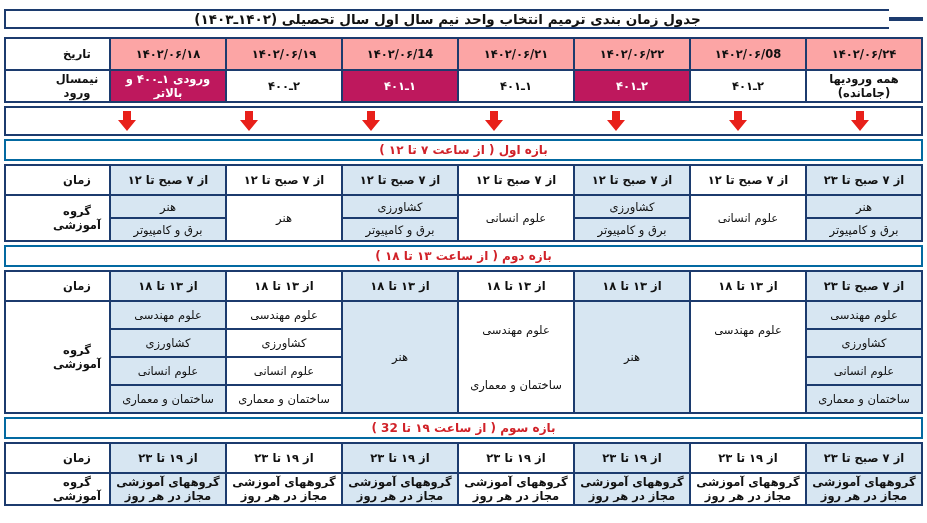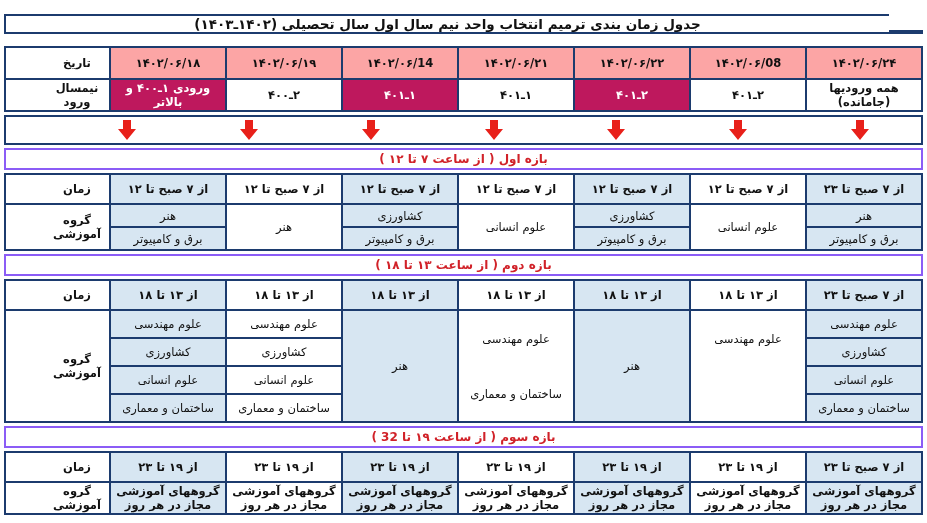--- a/index.html
+++ b/index.html
@@ -1,20 +1,20 @@
 <!DOCTYPE html>
 <html dir="rtl" lang="fa"><head>
 <meta charset="utf-8">
 <style>
   html,body{margin:0;padding:0;background:#ffffff;}
   body{font-family:"DejaVu Sans","Liberation Sans",sans-serif;}
   #page{position:relative;width:927px;height:523px;background:#fff;box-sizing:border-box;}
 
   
-  .title-row{display:flex;align-items:flex-end;height:31px;margin:3px 4px 12px 4px;}
+  .title-row{display:flex;align-items:center;height:31px;margin:3px 4px 3px 4px;}
   .title-green{width:34px;background:#76b043;border:2px solid #1c3b6e;box-sizing:border-box;}
   .title-main{flex:1;background:#ffffff;border:2px solid #1c3b6e;border-right:none;box-sizing:border-box;
     display:flex;align-items:center;justify-content:center;font-weight:bold;font-size:13.5px;color:#111;}
 
   
   .tbl{margin:0 4px;border-collapse:collapse;width:calc(100% - 8px);table-layout:fixed;}
   .tbl td{border:2px solid #1c3b6e;text-align:center;vertical-align:middle;font-size:11.5px;color:#111;}
   .hdr-label{background:#ffffff;font-weight:bold;font-size:12px;width:62px;padding-left:40px;}
   .date-cell{background:#fca5a5;font-weight:bold;font-size:12.5px;height:28px;}
   .nimsal-cell{background:#d7e6f2;font-weight:bold;font-size:11.5px;height:28px;}
@@ -22,21 +22,21 @@
   .nimsal-cell.light{background:#ffffff;color:#111;}
   .tiny{font-size:9.5px;font-weight:bold;}
 
   
   .arrow-row{margin:3px 4px;border:2px solid #1c3b6e;height:30px;display:flex;align-items:center;box-sizing:border-box;}
   .arrow-cell{flex:1;display:flex;align-items:center;justify-content:center;}
   .arrow-cell.lbl{flex:0 0 60px;}
   .arrow-svg{display:block;}
 
   
-  .banner{margin:3px 4px;border:2px solid #8b5cf6;height:22px;display:flex;align-items:center;justify-content:center;
+  .banner{margin:3px 4px;border:2px solid #0369a1;height:22px;display:flex;align-items:center;justify-content:center;
     box-sizing:border-box;background:#fff;}
   .banner span{color:#d12229;font-weight:bold;font-size:12px;}
 
   
   .time-cell{background:#d7e6f2;font-weight:bold;font-size:12px;height:26px;}
   .time-cell.white{background:#ffffff;}
 
   
   .grp{background:#d7e6f2;height:20px;font-size:11px;}
   .grp.white{background:#ffffff;}

